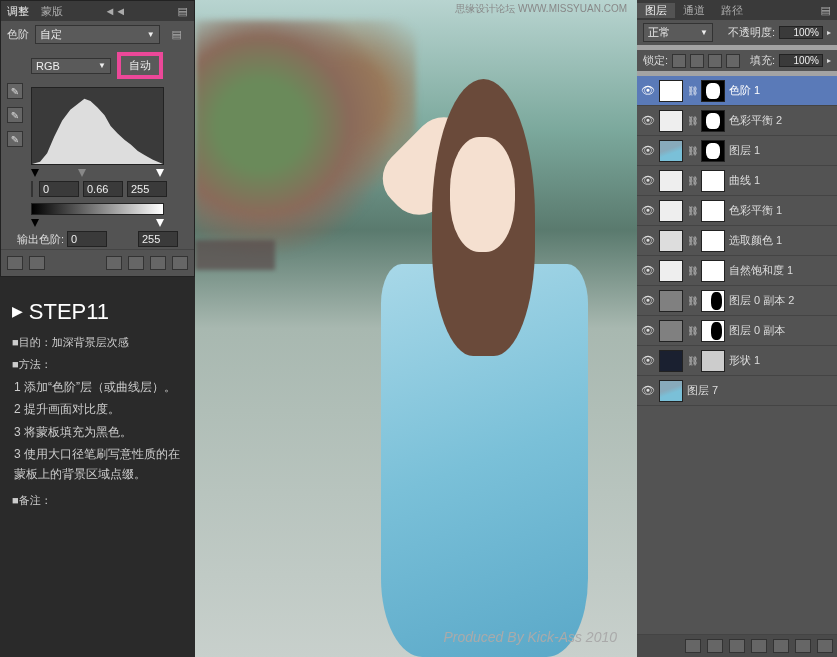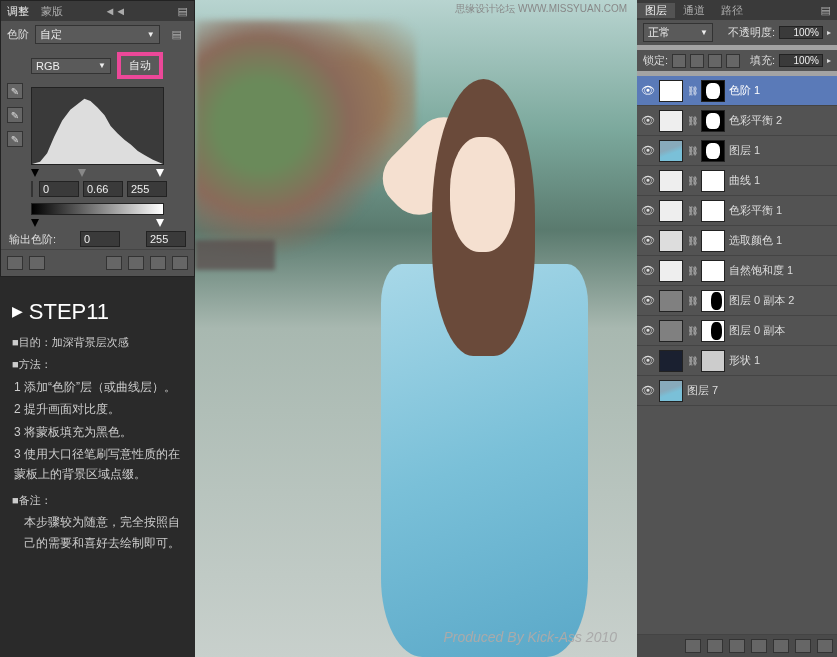--- a/index.html
+++ b/index.html
@@ -20,21 +20,21 @@
 .eyedrop-col { position: absolute; left: 6px; top: 82px; display: flex; flex-direction: column; gap: 8px; }
 .eyedrop { width: 16px; height: 16px; background: #666; border: 1px solid #333; cursor: pointer; display: flex; align-items: center; justify-content: center; font-size: 10px; }
 .slider-track { height: 8px; margin: 2px 30px; position: relative; }
 .tri { position: absolute; width: 0; height: 0; border-left: 4px solid transparent; border-right: 4px solid transparent; top: 0; }
 .tri.black { border-top: 8px solid #000; left: 0; }
 .tri.gray { border-top: 8px solid #888; left: 35%; }
 .tri.white { border-top: 8px solid #fff; right: 0; }
 .input-row { display: flex; gap: 4px; padding: 2px 30px; align-items: center; }
 .num-input { background: #3a3a3a; border: 1px solid #222; color: #eee; font-size: 11px; width: 40px; padding: 1px 3px; }
 .gradient-bar { height: 12px; margin: 4px 30px; background: linear-gradient(to right, #000, #fff); border: 1px solid #222; }
-.output-row { display: flex; align-items: center; padding: 2px 8px; gap: 24px; font-size: 11px; }
+.output-row { display: flex; align-items: center; padding: 2px 16px; gap: 3px; font-size: 11px; }
 .bottom-icons { display: flex; gap: 6px; padding: 6px; justify-content: flex-end; border-top: 1px solid #444; }
 .small-icon { width: 16px; height: 14px; background: #666; border: 1px solid #333; cursor: pointer; }
 .info-panel { background: #2a2a2a; color: #ccc; font-size: 12px; padding: 16px 12px; flex: 1; line-height: 1.7; }
 .info-panel h2 { font-size: 22px; color: #fff; margin-bottom: 3px; font-weight: normal; display: flex; align-items: center; gap: 6px; }
 .info-panel h2::before { content: "▶"; font-size: 14px; }
 .info-panel .bullet { margin: 3px 0; font-size: 11px; }
 .info-panel .num-line { margin: 2px 0 2px 2px; font-size: 12px; }
 .center-col { flex: 1; background: #333; position: relative; overflow: hidden; }
 .photo { width: 100%; height: 100%; position: relative; background: linear-gradient(180deg, #b8d4d0 0%, #7ba89c 20%, #5a7a6e 35%, #a8b8b0 50%, #c8d0cc 100%); }
 .scenery { position: absolute; top: 20px; left: 0; width: 50%; height: 40%; background: radial-gradient(circle at 30% 40%, #6a8a5a 20%, #8a6a5a 40%, transparent 60%), radial-gradient(circle at 70% 30%, #9a7a5a 15%, transparent 40%); filter: blur(3px); }
@@ -140,21 +140,20 @@
 
     <div class="info-panel">
       <h2>STEP11</h2>
       <div class="bullet"><span>■目的：</span><span>加深背景层次感</span></div>
       <div class="bullet">■方法：</div>
       <div class="num-line">1  添加“色阶”层（或曲线层）。</div>
       <div class="num-line">2  提升画面对比度。</div>
       <div class="num-line">3  将蒙板填充为黑色。</div>
       <div class="num-line">3  使用大口径笔刷写意性质的在蒙板上的背景区域点缀。</div>
       <div class="bullet" style="margin-top:6px">■备注：</div>
-      <div class="num-line" style="margin-left:12px">本步骤较为随意，完全按照自己的需要和喜好去绘制即可。</div>
     </div>
   </div>
 
   <div class="center-col">
     <div class="photo">
       <div class="scenery"></div>
       <div class="bridge"></div>
       <div class="figure">
         <div class="dress"></div>
         <div class="arm"></div>

